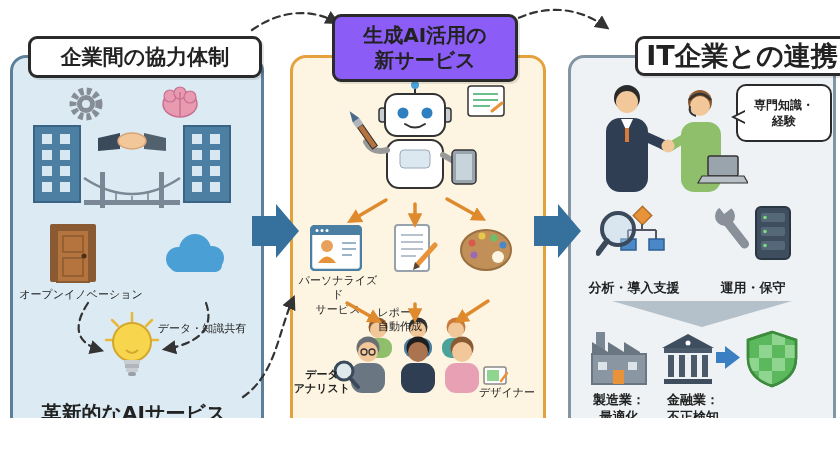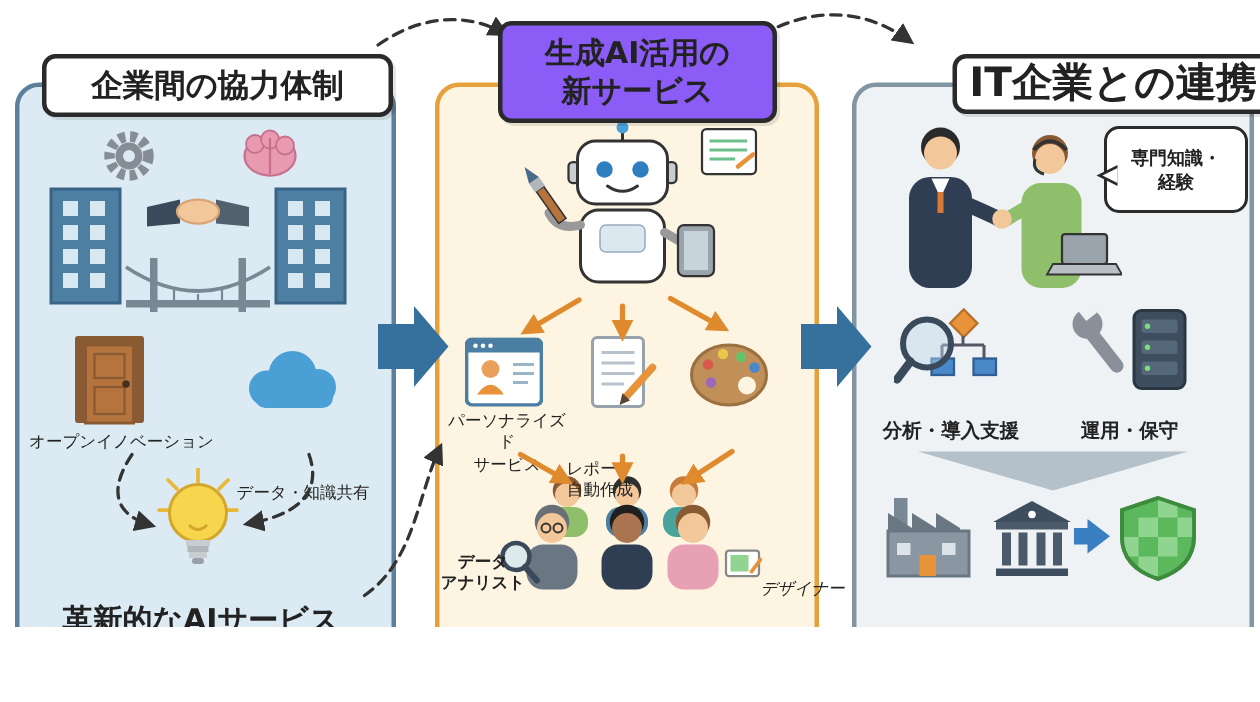--- a/index.html
+++ b/index.html
@@ -279,21 +279,21 @@
       <g>
         <rect x="156" y="52" width="22" height="17" rx="2" fill="#ffffff" stroke="#888" stroke-width="1.5"></rect>
         <rect x="159" y="55" width="12" height="11" fill="#8fd48f"></rect>
         <line x1="173" y1="66" x2="179" y2="58" stroke="#e8933a" stroke-width="2.5" stroke-linecap="round"></line>
       </g>
     </svg>
   </div>
 
   <div class="lbl lbl-s" style="left:292px; top:368px; width:60px;font-weight:bold;">データ
 アナリスト</div>
-  <div class="lbl lbl-s" style="left:504px; top:386px; width:62px;font-style:italic;">デザイナー</div>
+  <div class="lbl lbl-s" style="left:476px; top:386px; width:62px;">デザイナー</div>
 
   <div class="icon" style="left:582px; top:80px;">
     <svg width="166" height="112" viewBox="0 0 166 112">
 
       <circle cx="45" cy="18" r="13" fill="#2a2a2a"></circle>
       <circle cx="45" cy="22" r="11" fill="#f2c79a"></circle>
       <rect x="24" y="38" width="42" height="74" rx="14" fill="#2f3e52"></rect>
       <polygon points="39,39 51,39 45,52" fill="#ffffff"></polygon>
       <rect x="43" y="48" width="4" height="14" fill="#d87a3a"></rect>
       <path d="M62,56 Q76,62 84,66" stroke="#2f3e52" stroke-width="10" fill="none" stroke-linecap="round"></path>
@@ -385,20 +385,24 @@
           <rect x="15" y="15" width="13" height="13"></rect>
         <rect x="41" y="15" width="13" height="13"></rect>
           <rect x="28" y="28" width="13" height="13"></rect>
         <rect x="2" y="28" width="13" height="13"></rect>
           <rect x="15" y="41" width="13" height="13"></rect>
       </g>
       <path d="M28,2 L52,10 V28 Q52,48 28,56 Q4,48 4,28 V10 z" fill="none" stroke="#3d8b3d" stroke-width="2.5"></path>
     </svg>
   </div>
 
+  <div class="lbl lbl-m" style="left:580px; top:392px; width:78px;">製造業：
+最適化</div>
+  <div class="lbl lbl-m" style="left:654px; top:392px; width:78px;">金融業：
+不正検知</div>
 
   <svg class="overlay" width="840" height="468" viewBox="0 0 840 468">
     <defs>
       <marker id="mB" markerWidth="6.5" markerHeight="6.5" viewBox="0 0 10 10" refX="7" refY="5" orient="auto">
         <path d="M0,0 L10,5 L0,10 z" fill="#333333"></path>
       </marker>
       <marker id="mO" markerWidth="4.2" markerHeight="4.2" viewBox="0 0 10 10" refX="6" refY="5" orient="auto">
         <path d="M0,0 L10,5 L0,10 z" fill="#e08a2e"></path>
       </marker>
     </defs>

